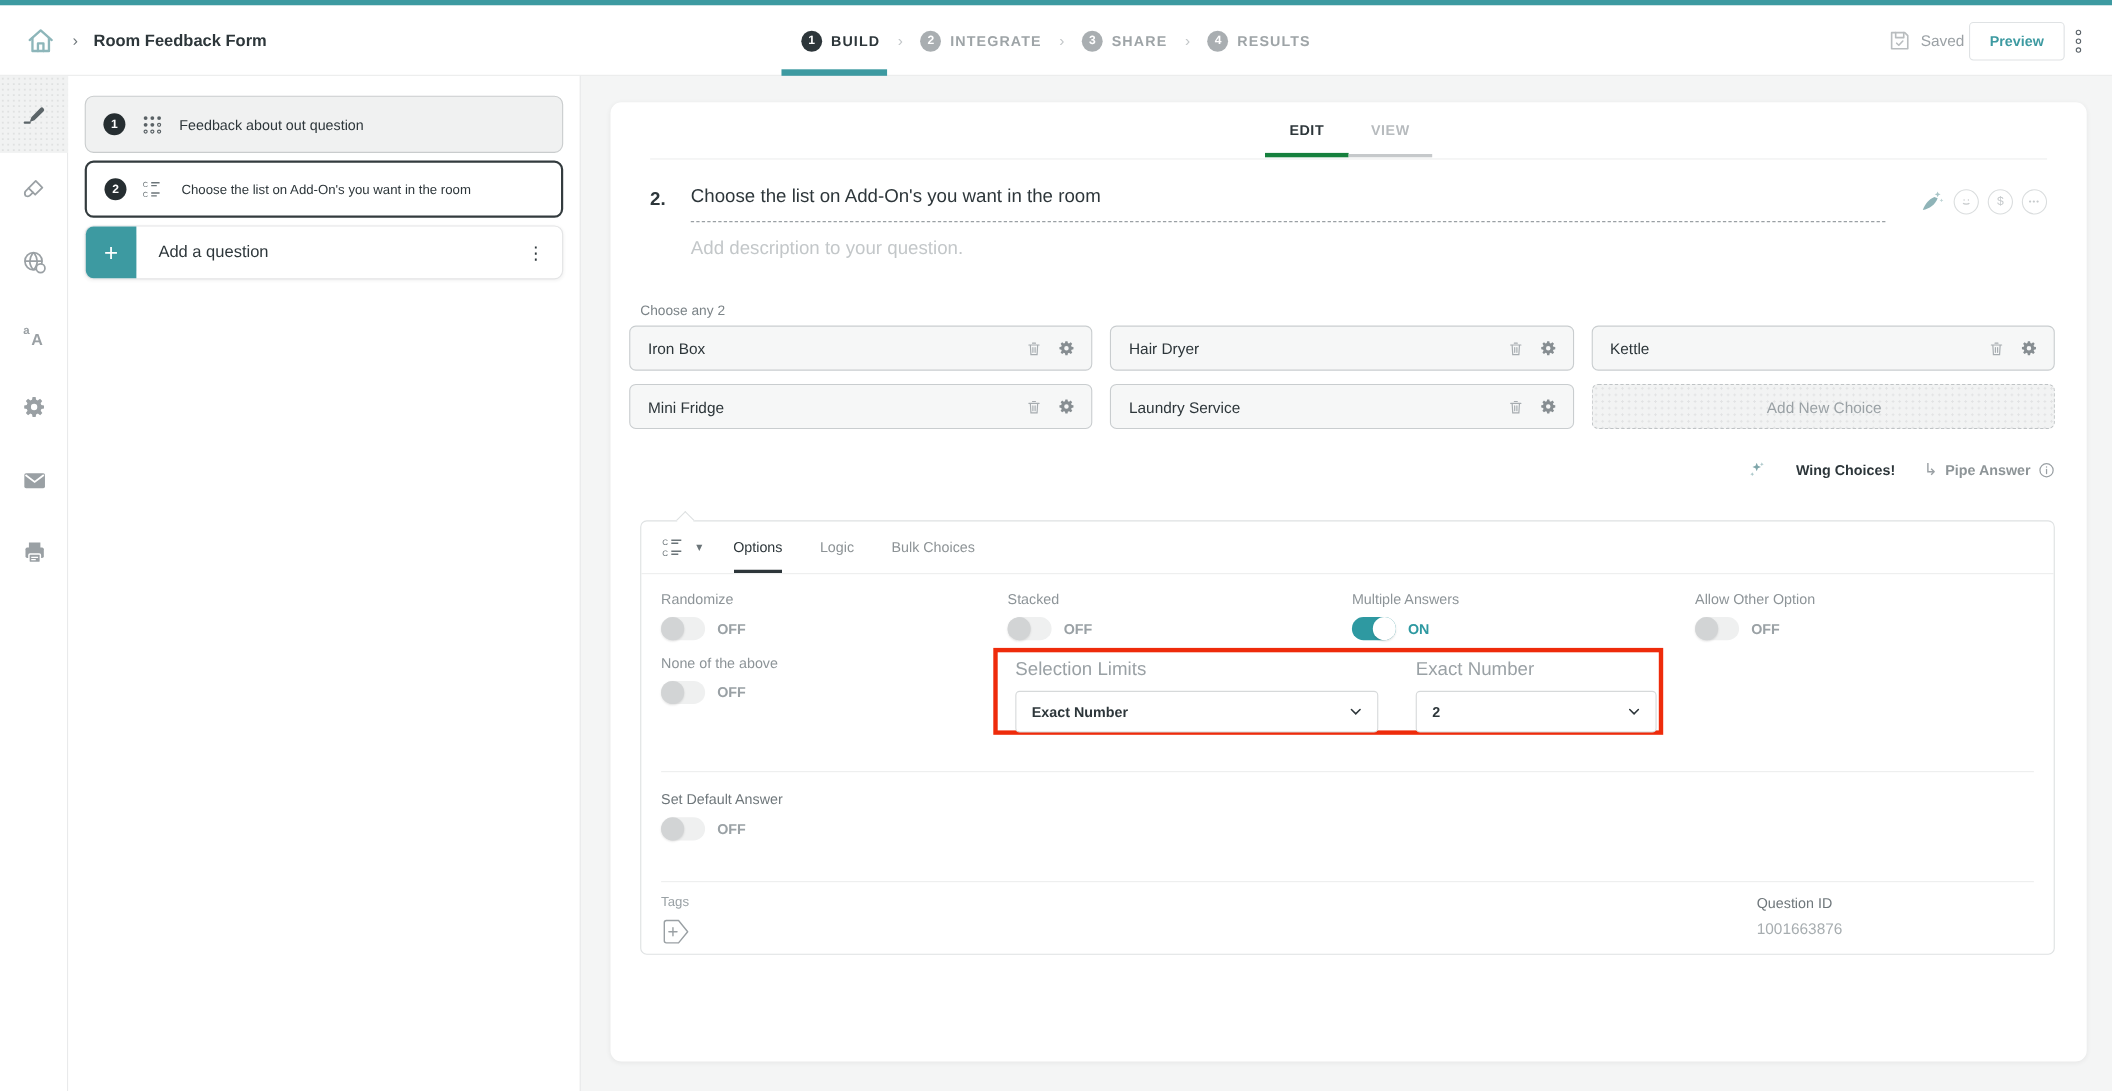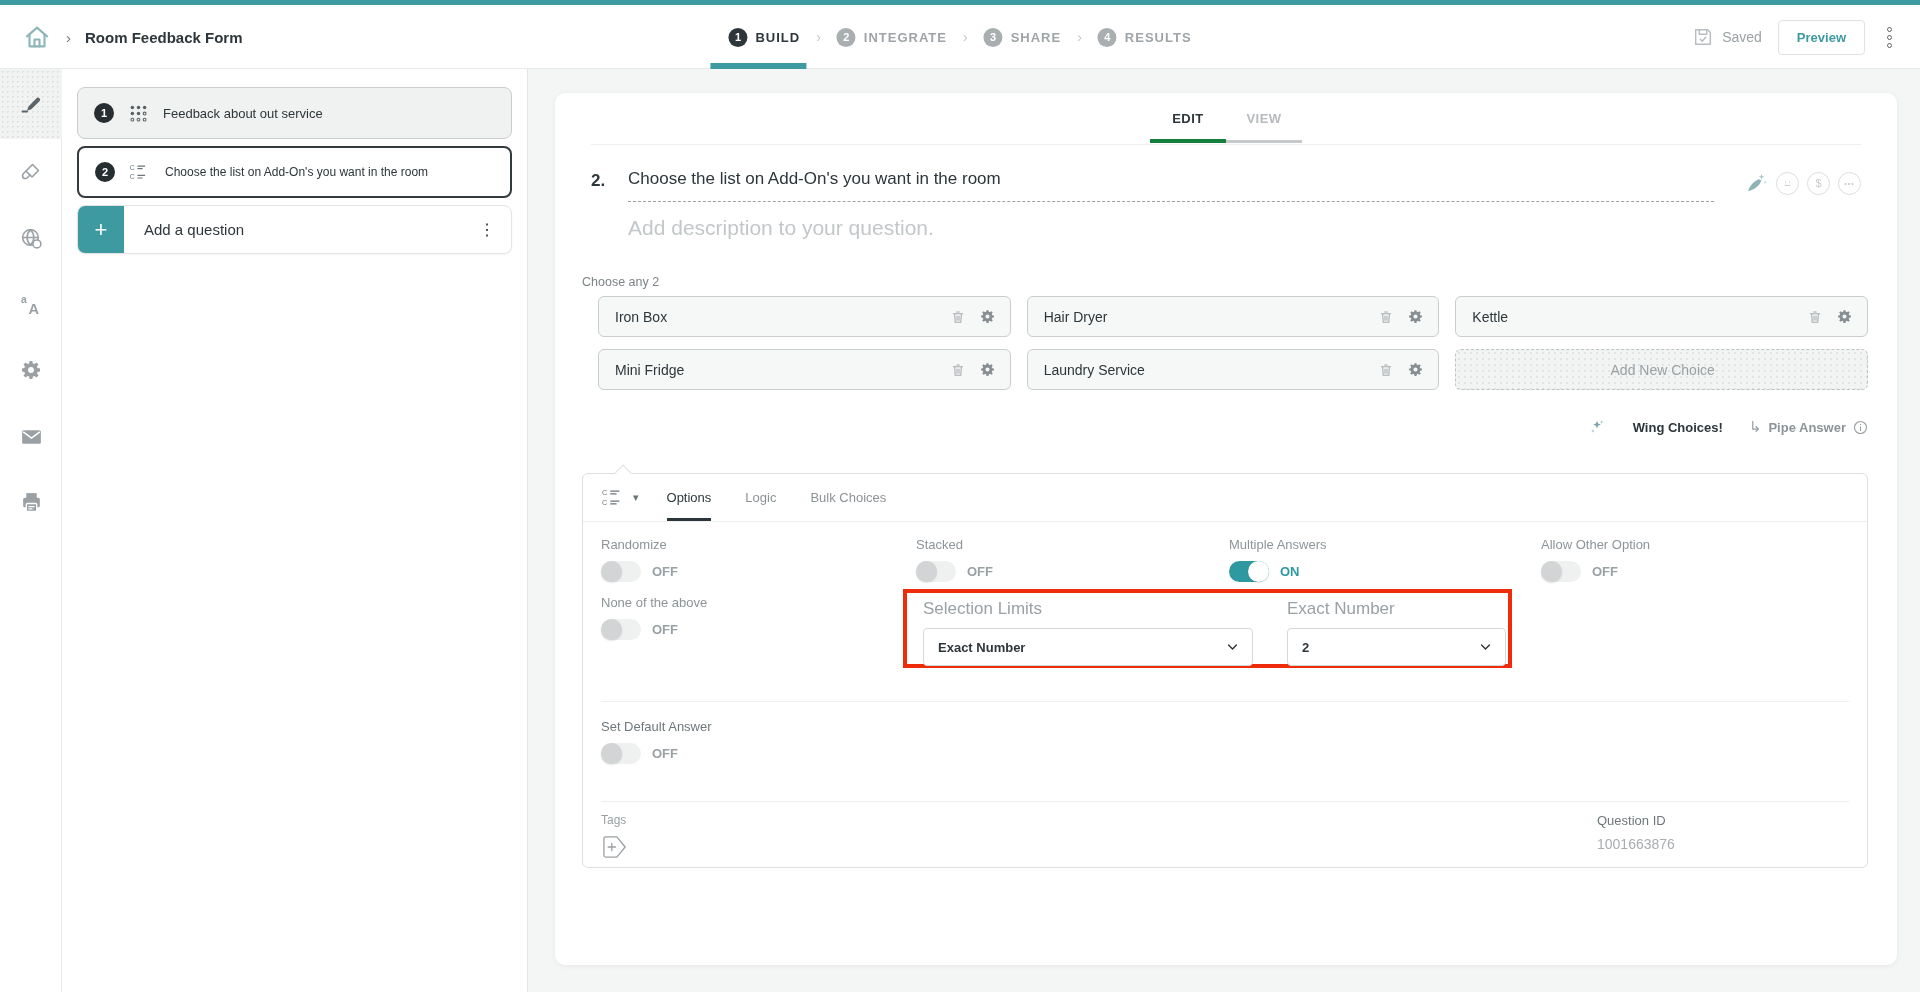--- a/index.html
+++ b/index.html
@@ -19,21 +19,21 @@
            display:flex; align-items:center; gap:16px; white-space:nowrap; }
   .step { display:flex; align-items:center; gap:8px; position:relative; cursor:pointer; }
   .step-num { width:19px; height:19px; border-radius:50%; background:#A9AEB1; color:#fff;
               font-size:11px; font-weight:bold; display:flex; align-items:center; justify-content:center; }
   .step-label { font-size:13px; font-weight:bold; letter-spacing:1px; color:#9EA4A7; }
   .step.active .step-num { background:#2D363A; }
   .step.active .step-label { color:#2D363A; }
   .step.active::after { content:''; position:absolute; left:-18px; top:35px; width:96px; height:6px; background:#3D9AA1; }
   .step-sep { color:#C3C7C9; font-size:14px; }
 
-  #header-right { position:absolute; right:22px; top:0; height:64px; display:flex; align-items:center; gap:16px; }
+  #header-right { position:absolute; right:22px; top:0; height:64px; display:flex; align-items:center; gap:4px; }
   .saved-wrap { display:flex; align-items:center; gap:8px; color:#9BA1A5; }
   .saved-text { font-size:14px; }
   .preview-btn { border:1px solid #DFE2E4; border-radius:4px; background:#fff; color:#3D9AA1;
                  font-size:13px; font-weight:bold; padding:9px 18px; cursor:pointer; }
   .kebab-outline { display:flex; flex-direction:column; gap:3px; padding:6px; cursor:pointer; }
   .kebab-outline i { width:5px; height:5px; border:1.4px solid #5C646A; border-radius:50%; display:block; }
 
   
   #rail { position:absolute; left:0; top:69px; width:62px; bottom:0; background:#fff; border-right:1px solid #E7E8E9; }
   .rail-item { width:62px; height:66px; display:flex; align-items:center; justify-content:center; cursor:pointer; color:#9AA0A4; }
@@ -72,24 +72,24 @@
   #tabs-divider { position:absolute; left:36px; right:36px; top:51px; height:1px; background:#EDEEEE; }
 
   #question-block { position:absolute; left:36px; right:36px; top:76px; }
   .q-row { display:flex; align-items:flex-start; }
   .q-no { font-size:17px; font-weight:bold; width:37px; flex:none; padding-top:2px; }
   .q-title-wrap { flex:1; border-bottom:1px dashed #9AA0A4; padding-bottom:12px; margin-right:30px; cursor:text; }
   .q-title { font-size:17px; color:#2D363A; }
   .q-icons { display:flex; align-items:center; gap:8px; padding-top:2px; }
   .circle-ic { width:23px; height:23px; border:1px solid #DADDDE; border-radius:50%; color:#C6CACC;
                display:flex; align-items:center; justify-content:center; font-size:11px; cursor:pointer; }
-  .q-desc { margin:14px 0 14px 37px; font-size:21px; color:#C3C7C9; cursor:text; }
+  .q-desc { margin:14px 0 14px 37px; font-size:17px; color:#C3C7C9; cursor:text; }
 
   #choose-hint { position:absolute; left:27px; top:182px; font-size:12.5px; color:#7C8488; }
-  #choices { position:absolute; left:43px; right:29px; top:203px;
+  #choices { position:absolute; left:17px; right:29px; top:203px;
              display:grid; grid-template-columns:1fr 1fr 1fr; gap:12px 16px; }
   .choice { height:41px; background:#F6F7F7; border:1px solid #C9CDCF; border-radius:6px;
             display:flex; align-items:center; padding:0 14px 0 16px; cursor:text; }
   .choice-text { flex:1; font-size:14px; color:#2D363A; }
   .choice-actions { display:flex; align-items:center; gap:13px; }
   .ic-trash { color:#A6ACB0; cursor:pointer; display:flex; }
   .ic-gear { color:#878E92; cursor:pointer; display:flex; }
   .choice.add-new { border:1px dashed #BFC3C5; justify-content:center; cursor:pointer;
      background-color:#F2F3F3; background-image:radial-gradient(#E2E3E4 1px, transparent 1px); background-size:6px 6px;text-align:center; }
   .add-new-label { font-size:14px; color:#9AA1A5; }
@@ -284,21 +284,21 @@
             <circle cx="12" cy="12" r="2"></circle>
         </g>
         <g fill="none" stroke="#596165" stroke-width="1.2">
           <circle cx="19" cy="12" r="1.6"></circle>
             <circle cx="5" cy="19" r="1.6"></circle>
             <circle cx="12" cy="19" r="1.6"></circle>
             <circle cx="19" cy="19" r="1.6"></circle>
         </g>
       </svg>
     </span>
-    <span class="qtitle">Feedback about out service</span>
+    <span class="qtitle">Feedback about out question</span>
   </div>
 
   <div class="qcard qcard-2">
     <span class="qnum">2</span>
     <span>
       <svg viewBox="0 0 26 22" width="22" height="19">
         <g fill="#6B7478" font-family="Liberation Sans, sans-serif">
           <text x="1" y="8" font-size="8">C</text>
             <text x="1" y="19" font-size="8">C</text>
         </g>

